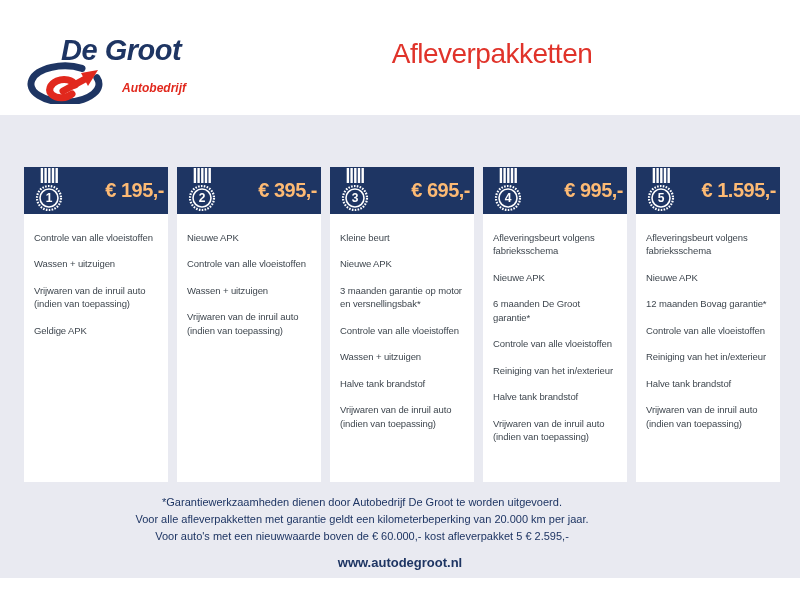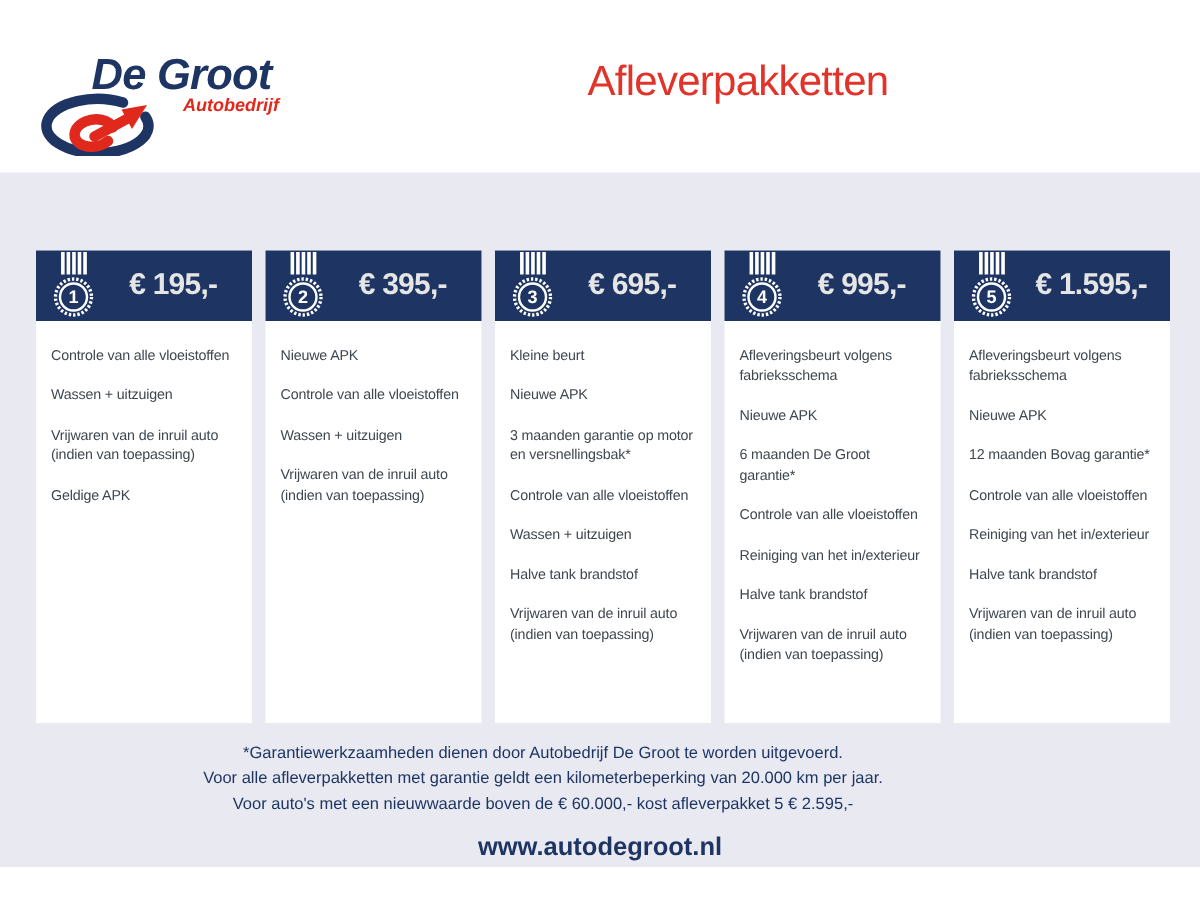--- a/index.html
+++ b/index.html
@@ -10,56 +10,56 @@
   }
   
   .top{position:absolute;top:0;left:0;width:800px;height:115px;background:#fff;}
   .logo{position:absolute;left:25px;top:34px;width:170px;height:70px;}
   .logo-name{
     position:absolute;left:36px;top:0;
     font-size:29px;font-weight:bold;font-style:italic;
     color:#1e3563;white-space:nowrap;letter-spacing:-0.5px;
   }
   .logo-sub{
-    position:absolute;left:97px;top:29px;
+    position:absolute;left:97px;top:47px;
     font-size:12px;font-weight:bold;font-style:italic;
     color:#e1281d;white-space:nowrap;
   }
   .logo-swoosh{position:absolute;left:0;top:24px;}
   .page-title{
     position:absolute;left:50%;top:38px;transform:translateX(-50%);
     margin-left:92px;
     font-size:28px;color:#e0332a;white-space:nowrap;letter-spacing:-0.5px;
   }
   
   .band{position:absolute;top:115px;left:0;width:800px;height:463px;background:#e9eaf1;}
   
   .cards{position:absolute;top:52px;left:24px;display:flex;gap:9px;}
   .card{width:144px;height:315px;background:#ffffff;display:flex;flex-direction:column;}
   .card-head{
     height:47px;min-height:47px;background:#1e3563;
     display:flex;align-items:center;
   }
   .medal{width:36px;height:46px;margin-left:7px;display:block;}
   .price{
-    flex:1;text-align:center;color:#e5e5e5;
+    flex:1;text-align:right;color:#fdba74;
     font-weight:bold;font-size:20px;letter-spacing:-0.5px;
     padding-right:4px;white-space:nowrap;
   }
   .card-body{padding:17px 8px 0 10px;}
   .item{
     font-size:9.5px;line-height:1.42;letter-spacing:-0.1px;
     color:#3f474f;margin-bottom:13px;
   }
   
   .footnotes{position:absolute;top:379px;left:0;width:724px;text-align:center;}
   .footnote{font-size:11px;line-height:17px;color:#1e3563;}
   .website{
     position:absolute;top:440px;left:0;width:800px;text-align:center;
-    font-size:17px;font-weight:bold;color:#1e3563;text-decoration:none;display:block;
+    font-size:13px;font-weight:bold;color:#1e3563;text-decoration:none;display:block;
   }
   svg text{font-family:"Liberation Sans", sans-serif;}
 </style>
 </head>
 <body>
 
 <div class="top">
   <div class="logo">
     <svg class="logo-swoosh" width="80" height="46" viewBox="0 0 80 46">
       <path d="M71.9 19.8 A34 18 0 1 1 57 10.4" fill="none" stroke="#1e3563" stroke-width="7" stroke-linecap="round"></path>

